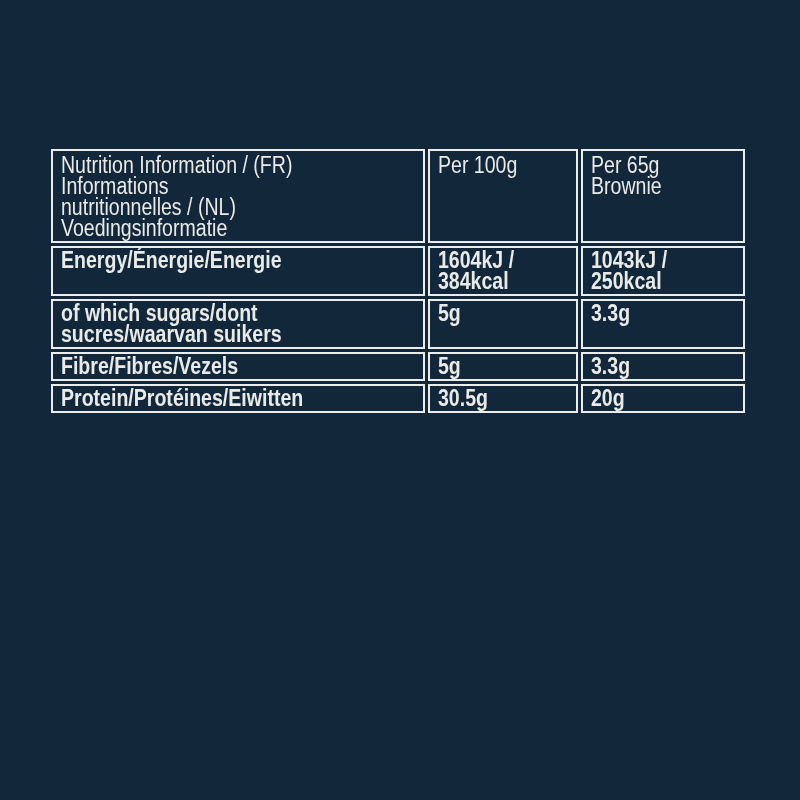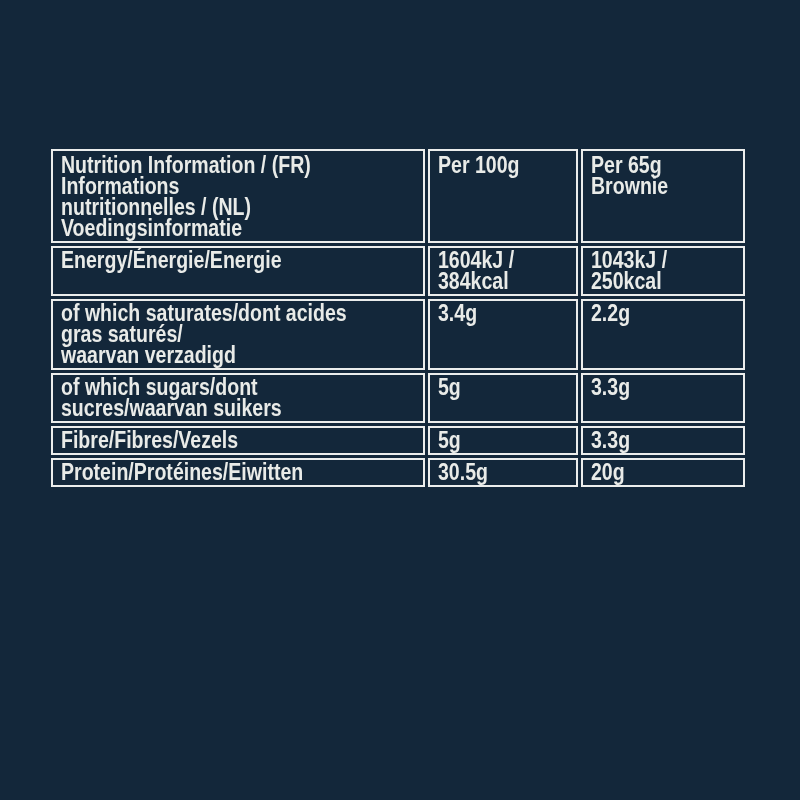--- a/index.html
+++ b/index.html
@@ -34,21 +34,21 @@
     color: #e9ebe8;
     vertical-align: top;
     text-align: left;
     padding: 2px 8px 2px 8px;
     font-size: 23px;
     line-height: 21px;
     font-weight: bold;
     overflow: visible;
   }
   table.nutrition tr.header-row th {
-    font-weight: bold;
+    font-weight: normal;
     padding-top: 4px;
     padding-bottom: 2px;
   }
   .cond {
     display: inline-block;
     white-space: pre-line;
     transform-origin: left top;
   }
 </style>
 </head>
@@ -75,26 +75,20 @@
         </th>
       </tr>
     </thead>
     <tbody>
         <tr>
           <td><span class="cond" style="transform: scaleX(0.85);">Energy/Énergie/Energie</span></td>
           <td><span class="cond" style="transform: scaleX(0.85);">1604kJ / 384kcal</span></td>
           <td><span class="cond" style="transform: scaleX(0.85);">1043kJ / 250kcal</span></td>
         </tr>
         <tr>
-          <td><span class="cond" style="transform: scaleX(0.85);">of which saturates/dont acides gras saturés/
-waarvan verzadigd</span></td>
-          <td><span class="cond" style="transform: scaleX(0.85);">3.4g</span></td>
-          <td><span class="cond" style="transform: scaleX(0.85);">2.2g</span></td>
-        </tr>
-        <tr>
           <td><span class="cond" style="transform: scaleX(0.85);">of which sugars/dont sucres/waarvan suikers</span></td>
           <td><span class="cond" style="transform: scaleX(0.85);">5g</span></td>
           <td><span class="cond" style="transform: scaleX(0.85);">3.3g</span></td>
         </tr>
         <tr>
           <td><span class="cond" style="transform: scaleX(0.85);">Fibre/Fibres/Vezels</span></td>
           <td><span class="cond" style="transform: scaleX(0.85);">5g</span></td>
           <td><span class="cond" style="transform: scaleX(0.85);">3.3g</span></td>
         </tr>
         <tr>

